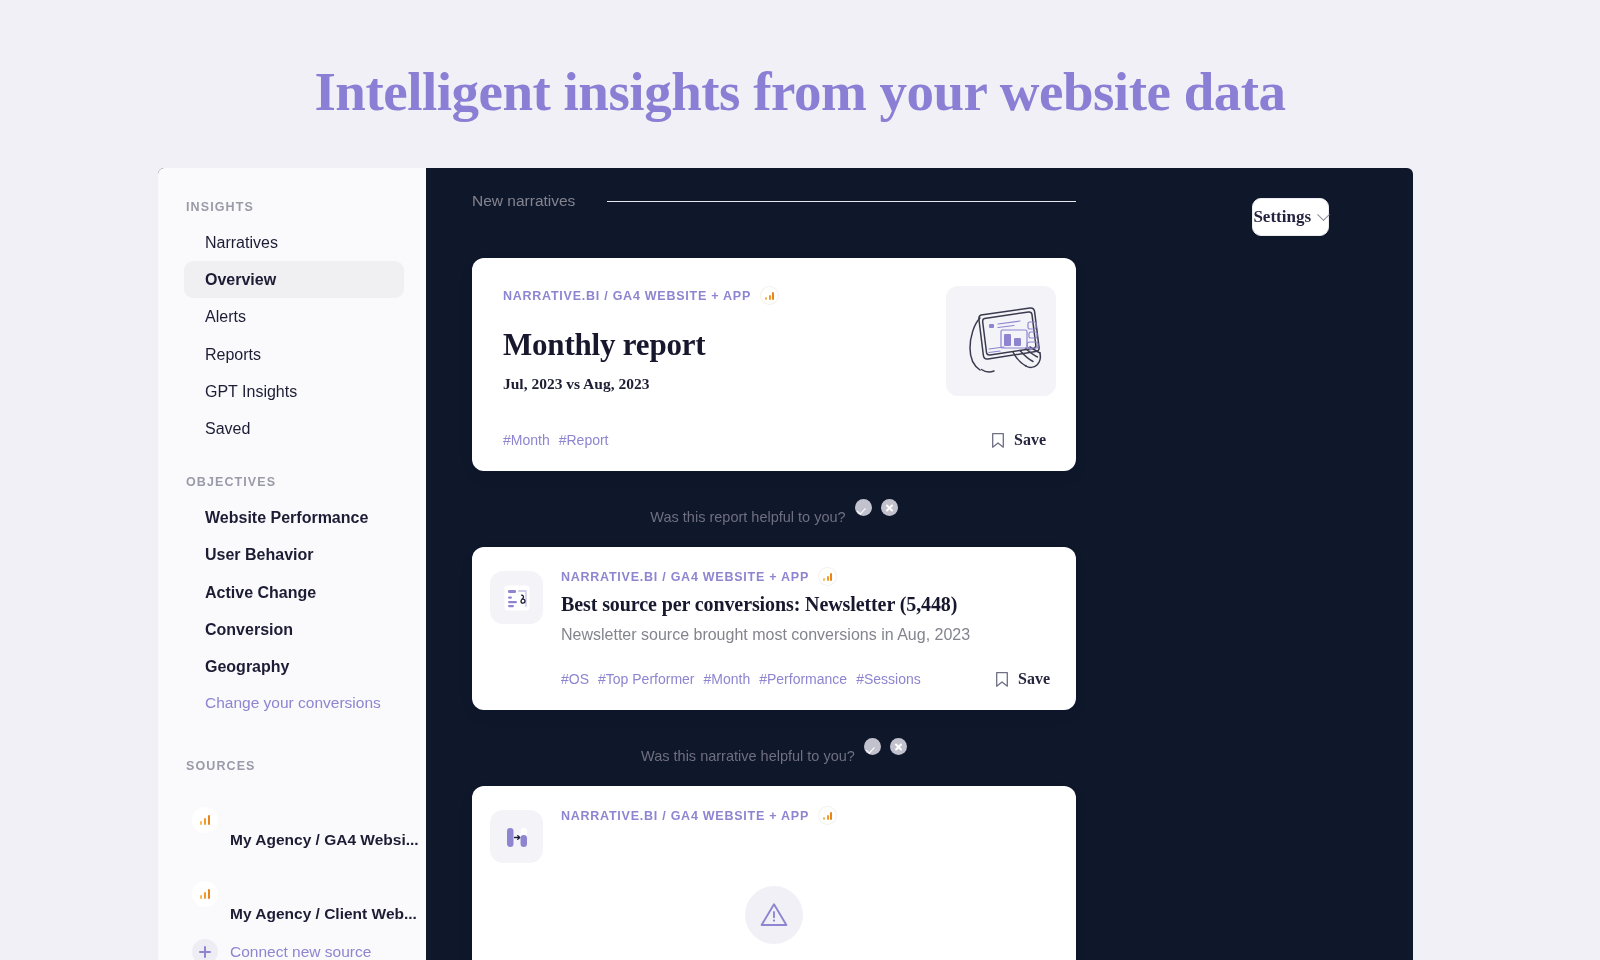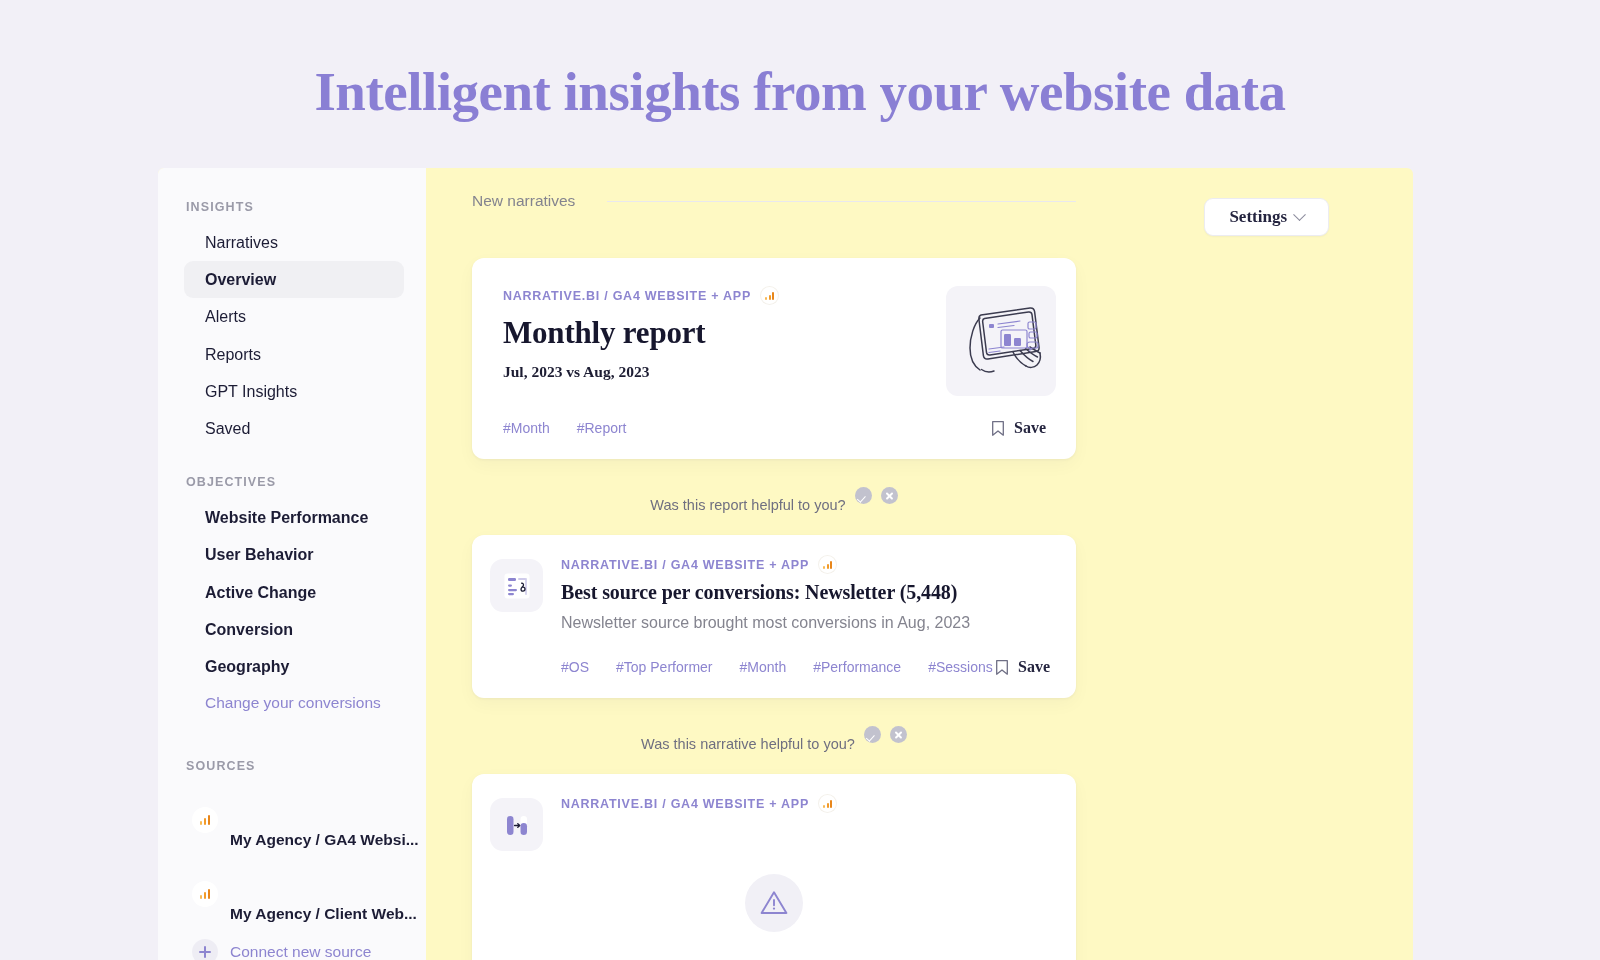--- a/index.html
+++ b/index.html
@@ -29,21 +29,21 @@
     line-height: 1.1;
   }
 
   
   .app-window {
     position: absolute;
     left: 158px;
     top: 168px;
     width: 1255px;
     height: 792px;
-    background: #fef9c3;
+    background: #0f172a;
     border-radius: 6px 6px 0 0;
     overflow: hidden;
     display: flex;
   }
 
   
   .sidebar {
     width: 268px;
     flex: 0 0 268px;
     background: #fafafc;
@@ -162,21 +162,21 @@
     height: 1px;
     background: #e9e8ee;
   }
 
   .settings-btn {
     margin-left: auto;
     background: #ffffff;
     border: 1px solid #ececf1;
     border-radius: 9px;
     height: 38px;
-    padding: 0 24px;
+    padding: 0 0;
     display: flex;
     align-items: center;
     gap: 8px;
     font-family: "Liberation Serif", serif;
     font-weight: 700;
     font-size: 17px;
     color: #24243f;
     cursor: pointer;
     box-shadow: 0 1px 2px rgba(30,25,70,.04);
     margin-top: 14px;
@@ -225,21 +225,21 @@
   .ga-badge i:nth-child(1){ height:3px;  background:#f7b955; }
   .ga-badge i:nth-child(2){ height:5.5px;background:#f29b2a; }
   .ga-badge i:nth-child(3){ height:8px;  background:#e8861a; }
 
   .card-title-serif {
     font-family: "Liberation Serif", serif;
     font-weight: 700;
     color: #17172e;
   }
 
-  .card1-title { font-size: 31px; margin-top: 10px; letter-spacing: -0.2px; }
+  .card1-title { font-size: 31px; margin-top: 22px; letter-spacing: -0.2px; }
   .card1-sub {
     font-family: "Liberation Serif", serif;
     font-weight: 700;
     font-size: 15.5px;
     color: #1d1d33;
     margin-top: 12px;
   }
 
   .card1-body { padding-left: 13px; }
 
@@ -253,21 +253,21 @@
     border-radius: 12px;
     display: flex; align-items: center; justify-content: center;
   }
 
   .card-foot {
     display: flex;
     align-items: center;
     margin-top: 38px;
     padding-left: 13px;
   }
-  .tags { display: flex; gap: 27px; flex-wrap: wrap; }
+  .tags { display: flex; gap: 9px; flex-wrap: wrap; }
   .tag {
     font-size: 14px;
     color: #8d85d0;
     cursor: pointer;
     white-space: nowrap;
   }
   .save-btn {
     margin-left: auto;
     display: flex;
     align-items: center;

